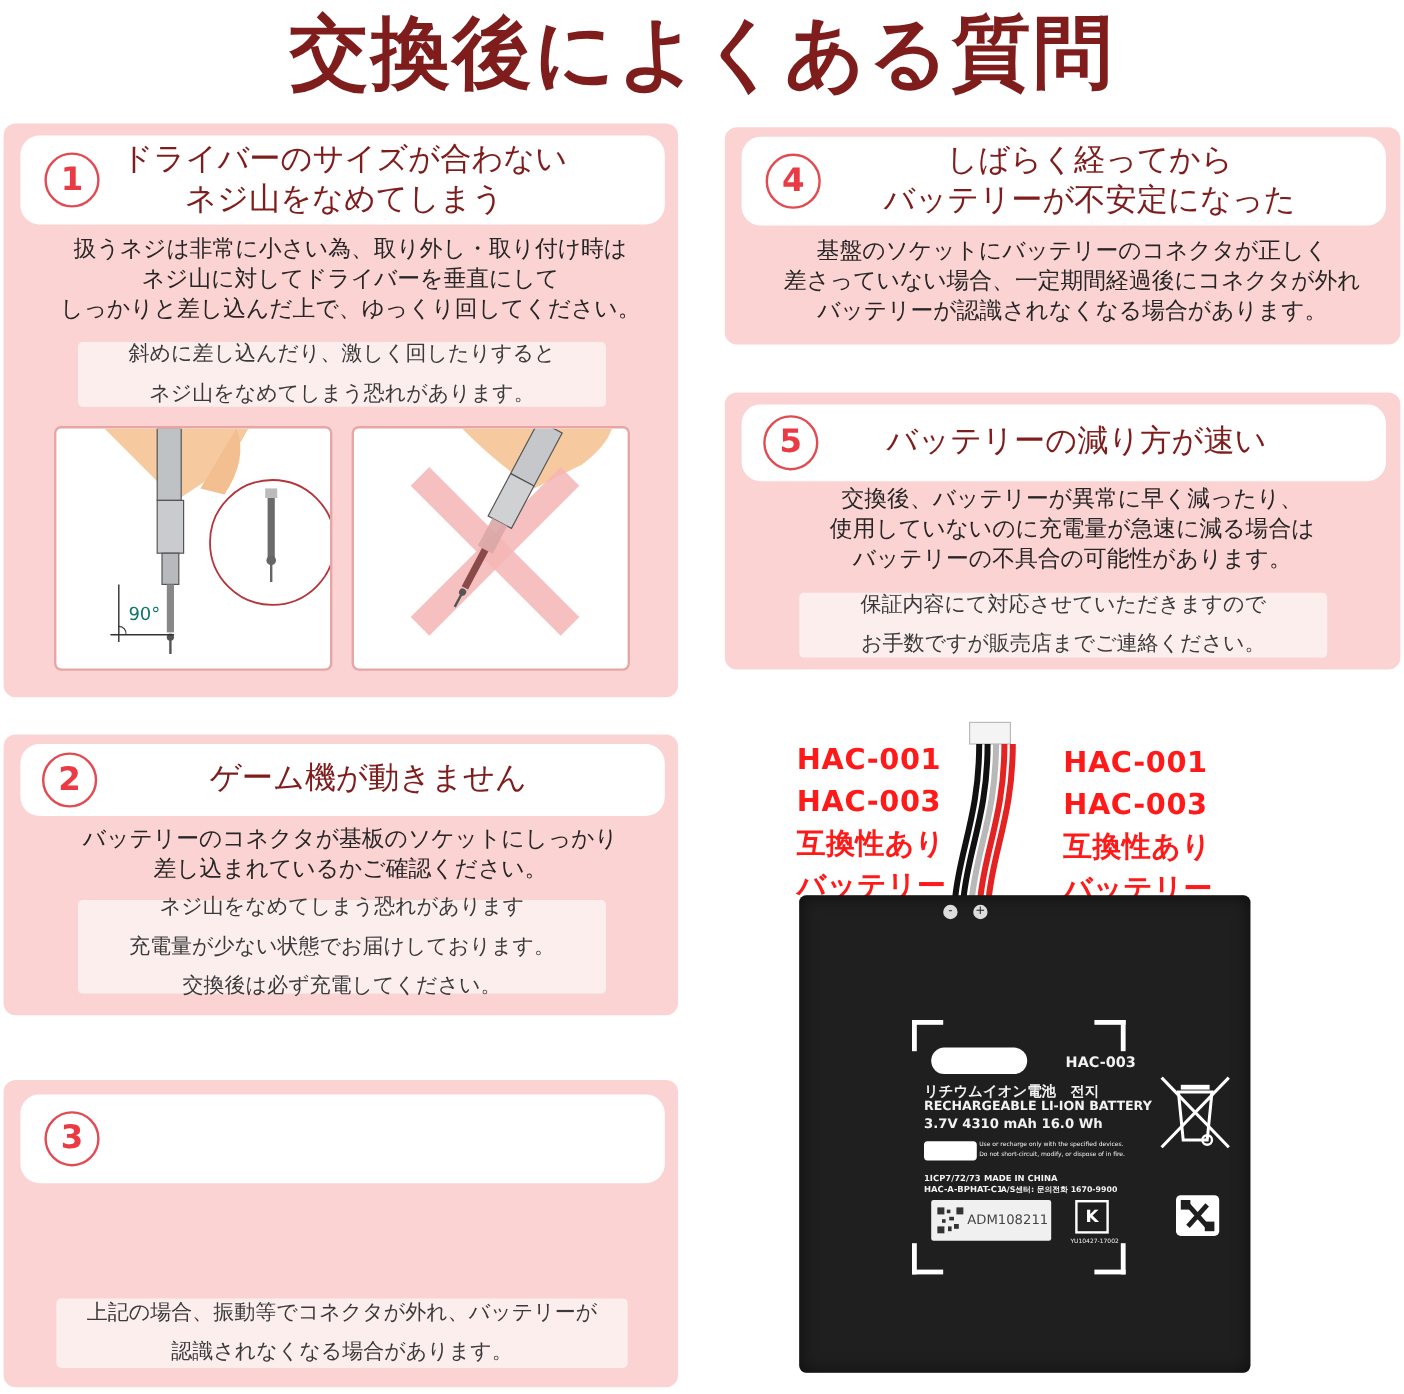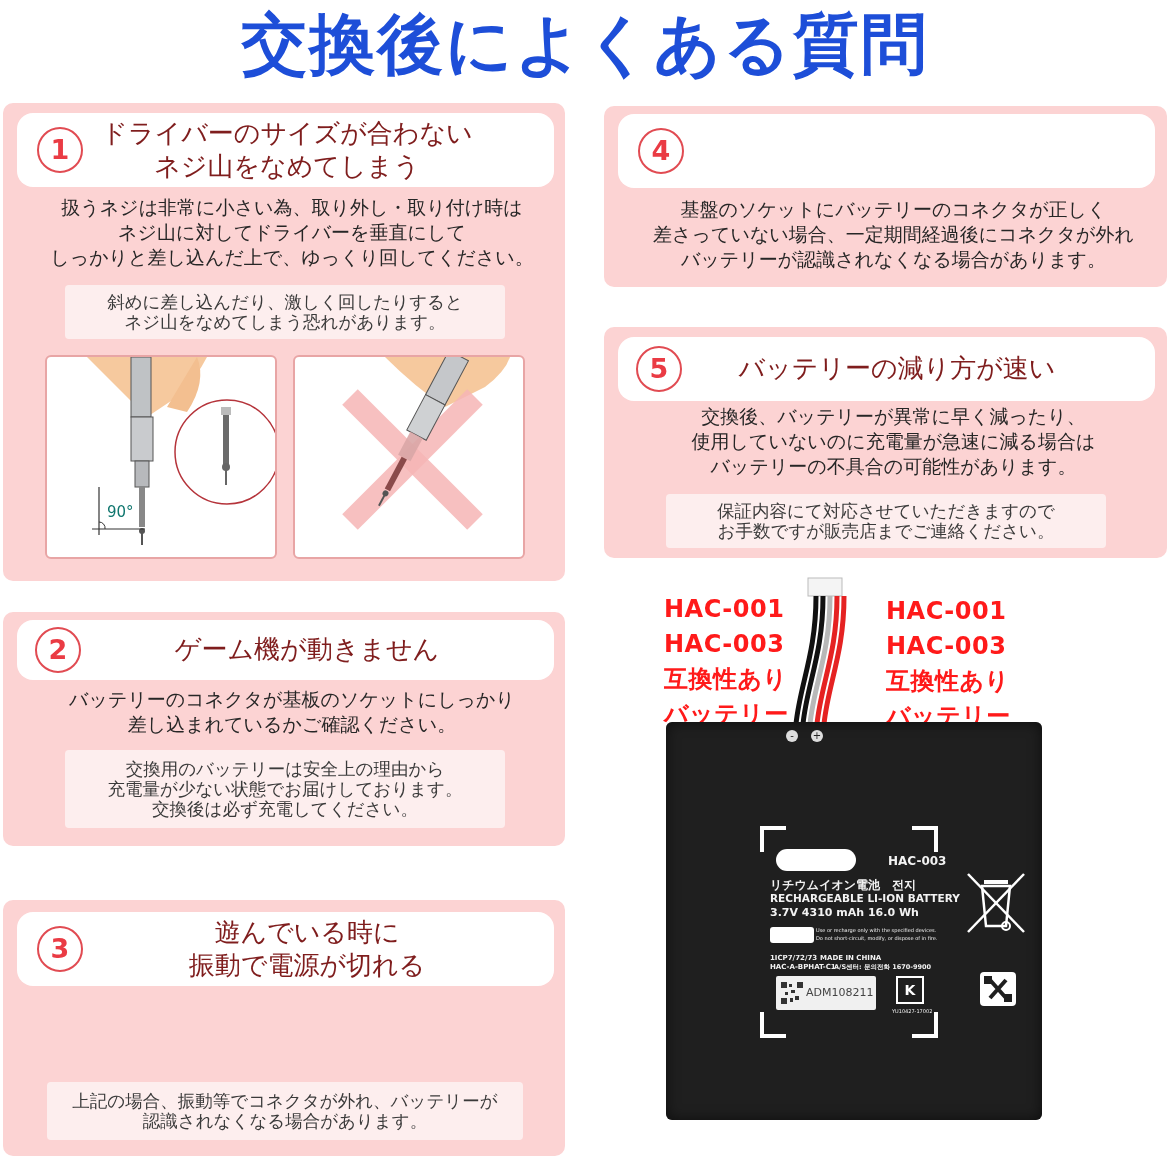--- a/index.html
+++ b/index.html
@@ -1,21 +1,21 @@
 <!DOCTYPE html>
 <html><head>
 <meta charset="utf-8">
 <style>
   * { box-sizing: border-box; margin: 0; padding: 0; }
   html, body { width: 1170px; height: 1162px; background: #ffffff; overflow: hidden; }
   body { position: relative; font-family: "DejaVu Sans", "Liberation Sans", sans-serif; color: #2b2b2b; }
 
   .page-title {
     position: absolute; left: 0; top: 2px; width: 1170px; height: 86px;
-    text-align: center; font-size: 66px; font-weight: bold; color: #1d4ed8;
+    text-align: center; font-size: 66px; font-weight: bold; color: #7f1d1d;
     letter-spacing: 2px; line-height: 86px;
   }
 
   .card {
     position: absolute; background: #fcd3d3; border-radius: 10px;
   }
   .card-head {
     position: absolute; background: #ffffff; border-radius: 16px;
     display: flex; align-items: center;
   }
@@ -27,31 +27,31 @@
   .card-title {
     position: absolute; color: #7f1d1d; font-size: 26px; line-height: 33px;
     text-align: center;
   }
   .card-body {
     position: absolute; text-align: center; font-size: 19px; line-height: 25px;
     color: #262626; white-space: pre-line; padding-left: 16px;
   }
   .note-box {
     position: absolute; background: #fdeeee; border-radius: 4px;
-    text-align: center; font-size: 17.5px; line-height: 20px; color: #3a3a3a;
+    text-align: center; font-size: 17.5px; line-height: 33px; color: #3a3a3a;
     white-space: pre-line; display: flex; align-items: center; justify-content: center;
   }
 
   
   .illus {
     position: absolute; background: #fff; border: 2px solid #e8a5a5; border-radius: 6px; overflow: hidden;
   }
 
   
-  .battery-wrap { position: absolute; left: 660px; top: 574px; width: 420px; height: 560px; text-decoration: underline; }
+  .battery-wrap { position: absolute; left: 660px; top: 598px; width: 420px; height: 560px; text-decoration: underline; }
   .red-label {
     position: absolute; color: #ff1a1a; font-weight: bold; font-size: 24px; line-height: 35px;
     white-space: pre-line; font-family: "DejaVu Sans", sans-serif; letter-spacing: 0.5px;
   }
   .battery-body {
     position: absolute; left: 6px; top: 148px; width: 376px; height: 398px;
     background: #1f1f1f; border-radius: 6px;
     box-shadow: inset 0 0 14px rgba(0,0,0,0.6);
   }
   .label-text { position: absolute; color: #f2f2f2; font-weight: bold; white-space: nowrap; }
@@ -109,20 +109,22 @@
         <circle cx="131" cy="146" r="3" fill="#555"></circle>
         <line x1="131" y1="146" x2="131" y2="160" stroke="#555" stroke-width="2"></line>
       </g>
     </svg>
   </div>
 </div>
 
 <div class="card" style="left:604px; top:106px; width:563px; height:181px;">
   <div class="card-head" style="left:14px; top:8px; width:537px; height:74px;">
     <div class="num-badge" style="left:20px; top:14px;">4</div>
+    <div class="card-title" style="left:80px; width:420px; top:4px; white-space:pre-line;">しばらく経ってから
+バッテリーが不安定になった</div>
   </div>
   <div class="card-body" style="left:0; width:563px; top:91px;font-family:Liberation Serif, serif;">基盤のソケットにバッテリーのコネクタが正しく
 差さっていない場合、一定期間経過後にコネクタが外れ
 バッテリーが認識されなくなる場合があります。</div>
 </div>
 
 <div class="card" style="left:604px; top:327px; width:563px; height:231px;">
   <div class="card-head" style="left:14px; top:10px; width:537px; height:64px;">
     <div class="num-badge" style="left:18px; top:9px;">5</div>
     <div class="card-title" style="left:69px; width:420px; top:15px; white-space:pre-line;">バッテリーの減り方が速い</div>
@@ -134,30 +136,28 @@
 お手数ですが販売店までご連絡ください。</div>
 </div>
 
 <div class="card" style="left:3px; top:612px; width:562px; height:234px;">
   <div class="card-head" style="left:14px; top:8px; width:537px; height:60px;">
     <div class="num-badge" style="left:18px; top:7px;">2</div>
     <div class="card-title" style="left:80px; width:420px; top:13px;">ゲーム機が動きません</div>
   </div>
   <div class="card-body" style="left:0; width:562px; top:75px;">バッテリーのコネクタが基板のソケットにしっかり
 差し込まれているかご確認ください。</div>
-  <div class="note-box" style="left:62px; top:138px; width:440px; height:78px;">交換用のバッテリーは安全上の理由から
+  <div class="note-box" style="left:62px; top:138px; width:440px; height:78px;">ネジ山をなめてしまう恐れがあります
 充電量が少ない状態でお届けしております。
 交換後は必ず充電してください。</div>
 </div>
 
 <div class="card" style="left:3px; top:900px; width:562px; height:256px;">
   <div class="card-head" style="left:14px; top:12px; width:537px; height:74px;">
     <div class="num-badge" style="left:20px; top:14px;">3</div>
-    <div class="card-title" style="left:80px; width:420px; top:4px; white-space:pre-line;">遊んでいる時に
-振動で電源が切れる</div>
   </div>
   <div class="note-box" style="left:44px; top:182px; width:476px; height:58px;">上記の場合、振動等でコネクタが外れ、バッテリーが
 認識されなくなる場合があります。</div>
 </div>
 
 <div class="battery-wrap">
   <div class="red-label" style="left:4px; top:18px;">HAC-001
 HAC-003
 互換性あり
 バッテリー</div>

